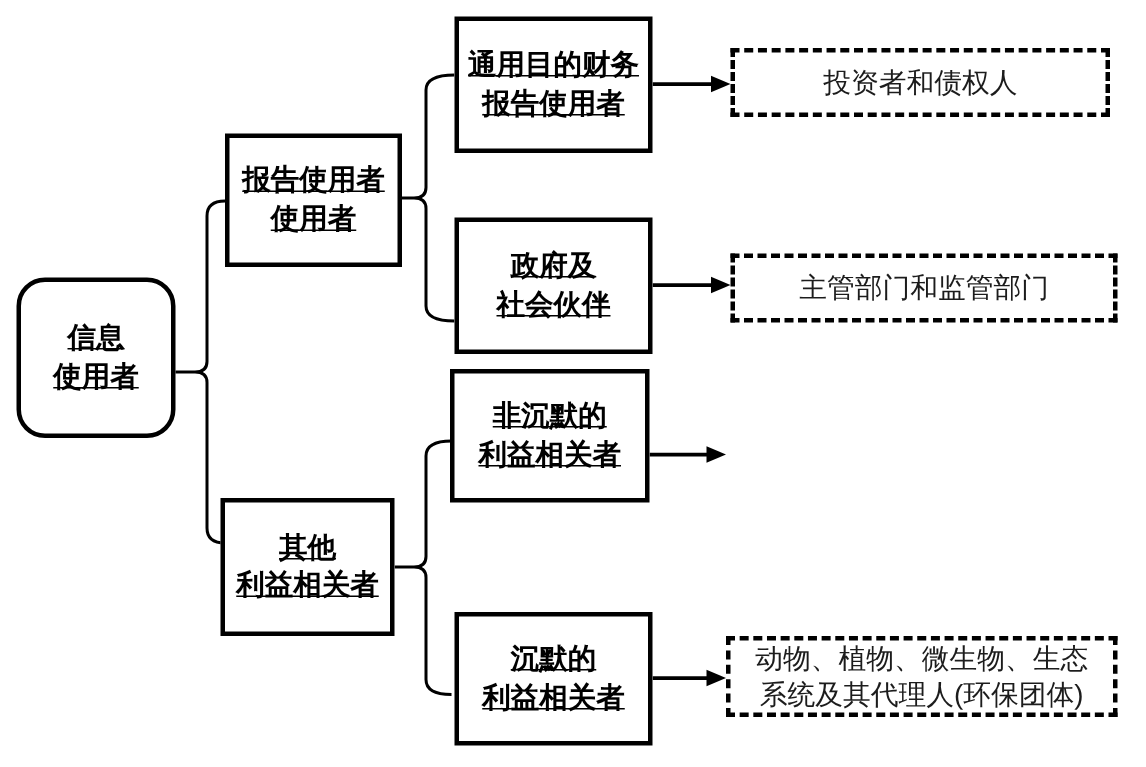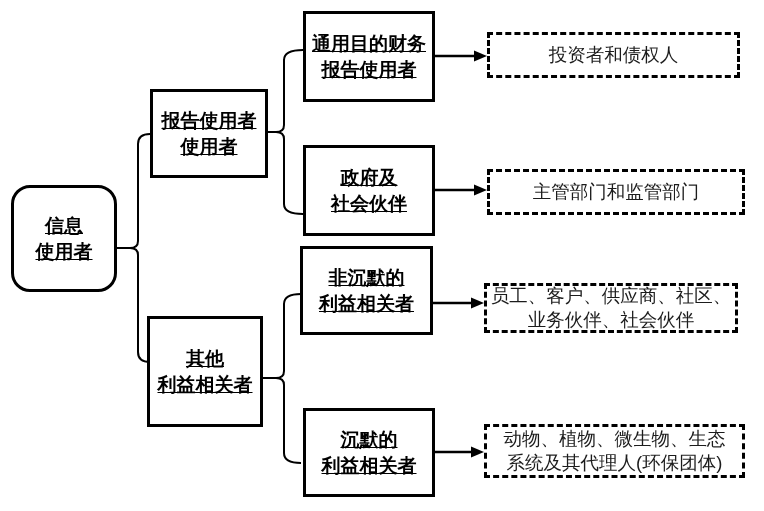--- a/index.html
+++ b/index.html
@@ -43,21 +43,21 @@
   .dashed-box {
     border: 3px dashed #000000;
     font-weight: 400;
     font-size: 18.5px;
     color: #1c1c1c;
     line-height: 1.28;
   }
   
   .root { left: 11px;  top: 185px; width: 106px; height: 107px; border-radius: 19px; }
   .l2a  { left: 150px; top: 89px;  width: 118px; height: 89px; }
-  .l2b  { left: 147px; top: 316px; width: 116px; height: 111px; }
+  .l2b  { left: 147px; top: 332px; width: 116px; height: 92px; }
   .l3a  { left: 303px; top: 11px;  width: 132px; height: 91px; }
   .l3b  { left: 303px; top: 145px; width: 132px; height: 91px; }
   .l3c  { left: 300px; top: 246px; width: 133px; height: 89px; }
   .l3d  { left: 303px; top: 408px; width: 132px; height: 89px; }
   .d1   { left: 487px; top: 32px;  width: 253px; height: 46px; }
   .d2   { left: 487px; top: 169px; width: 258px; height: 46px; }
   .d3   { left: 484px; top: 283px; width: 254px; height: 50px; }
   .d4   { left: 484px; top: 424px; width: 261px; height: 54px; }
 </style>
 </head>
@@ -112,19 +112,17 @@
   <div class="node solid-box l3c">非沉默的
 利益相关者</div>
 
   <div class="node solid-box l3d">沉默的
 利益相关者</div>
 
   <div class="node dashed-box d1">投资者和债权人</div>
 
   <div class="node dashed-box d2">主管部门和监管部门</div>
 
-  <div class="node dashed-box d3">员工、客户、供应商、社区、
-业务伙伴、社会伙伴</div>
 
   <div class="node dashed-box d4">动物、植物、微生物、生态
 系统及其代理人(环保团体)</div>
 
 </div>
 
 </body></html>

